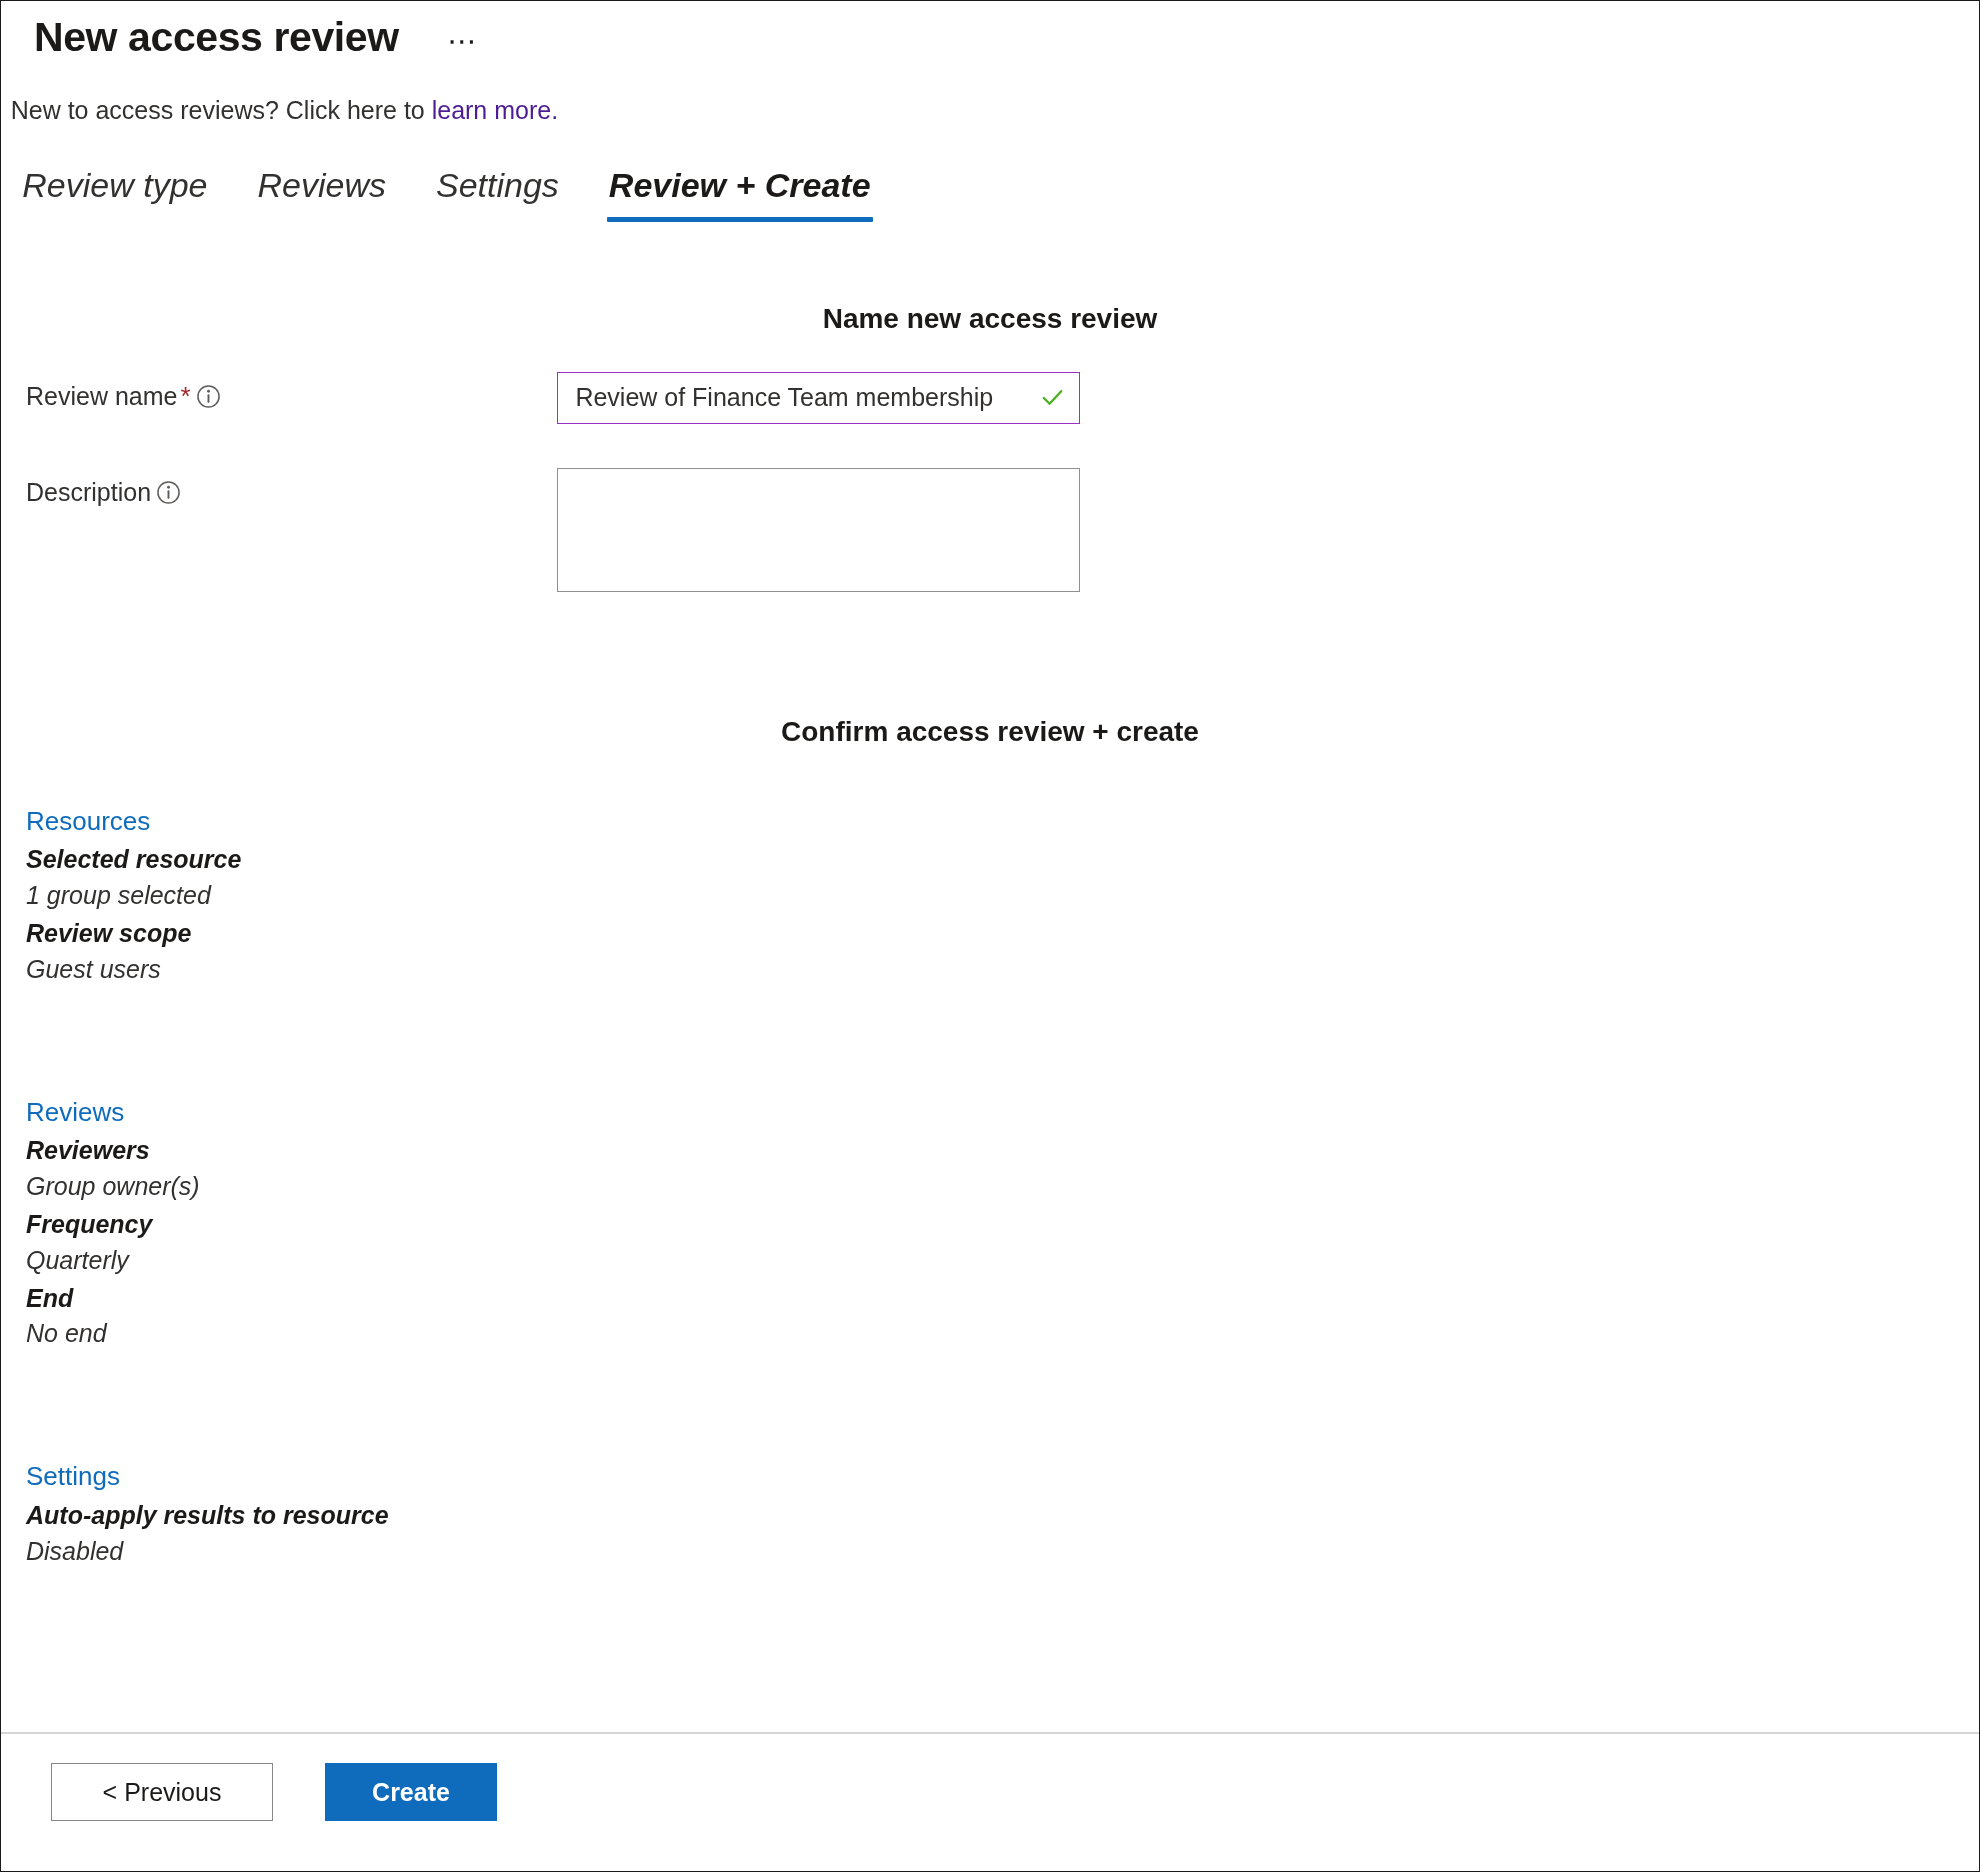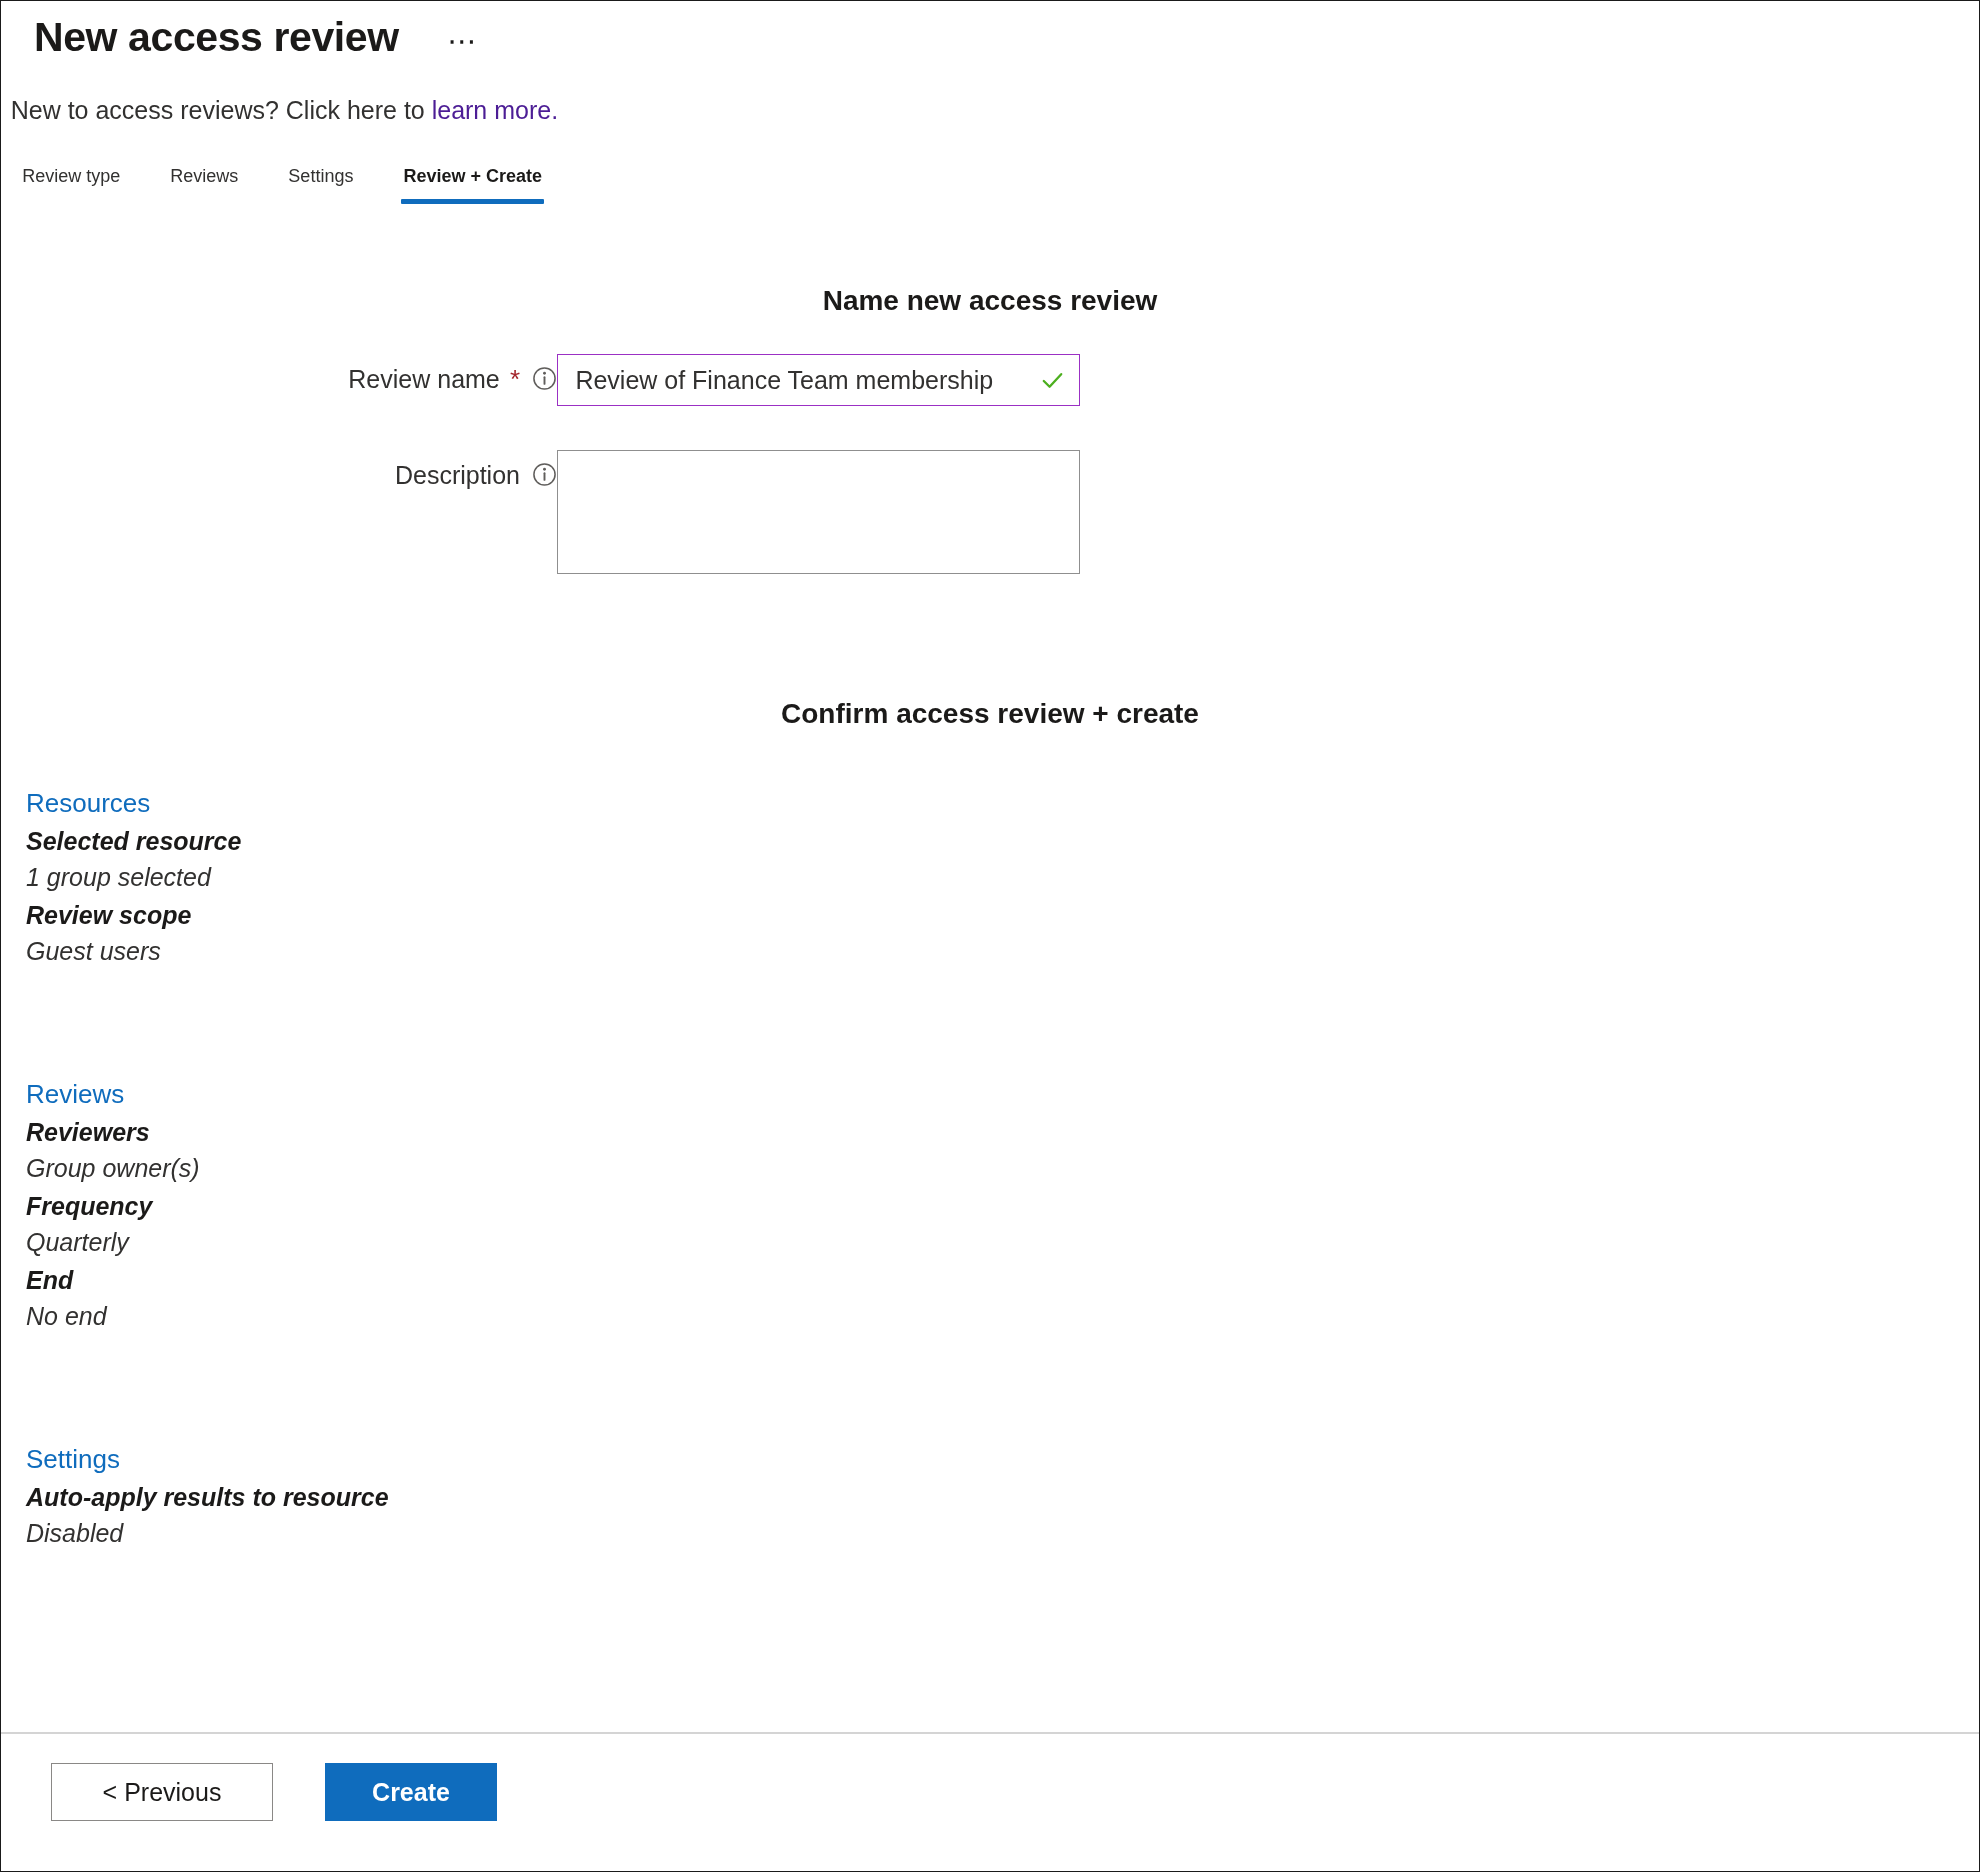--- a/index.html
+++ b/index.html
@@ -79,26 +79,27 @@
 
   
   .tabs {
     display: flex;
     align-items: flex-end;
     padding: 41px 0 0 17.4px;
     gap: 0;
   }
   .tab {
     position: relative;
-    font-size: 18px;
+    font-size: 34px;
     color: #323130;
     padding: 0 25px 17.4px 25px;
     cursor: pointer;
     white-space: nowrap;
     line-height: 1.1;
+    font-style: italic;
   }
   .tab:first-child { padding-left: 3.9px; }
   .tab.active {
     font-weight: 600;
     color: #1b1a19;
   }
   .tab.active::after {
     content: "";
     position: absolute;
     left: 23px;
@@ -125,24 +126,23 @@
     align-items: flex-start;
     padding-left: 25px;
   }
   .field-label {
     width: 531px;
     flex: 0 0 531px;
     font-size: 25px;
     color: #323130;
     display: flex;
     align-items: center;
-    gap: 12px;
+    gap: 5px;
     padding-top: 9.7px;
     line-height: 1.2;
-    justify-content: flex-end;
   }
   .req-star {
     color: #a4262c;
     font-size: 26px;
     line-height: 1;
     margin-left: -1.9px;
   }
   .info-icon {
     display: inline-flex;
     align-items: center;

